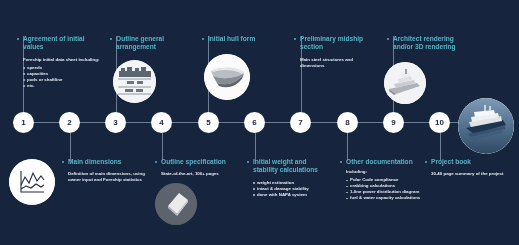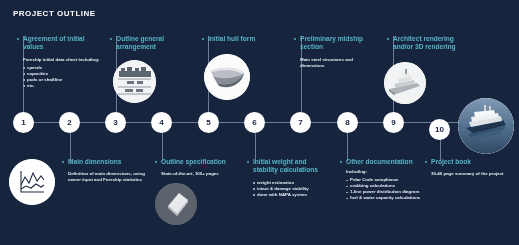--- a/index.html
+++ b/index.html
@@ -67,21 +67,20 @@
   .badge{
     position:absolute;border-radius:50%;overflow:hidden;background:#ffffff;
   }
   .badge svg{display:block;width:100%;height:100%;}
 </style>
 </head>
 <body>
 
 <div id="stage">
 
-  <div class="title">PROJECT OUTLINE</div>
 
   <div class="axis"></div>
   <div class="axis-arrow"></div>
 
   <div class="stem" style="left:23px;top:36px;height:76px;"></div>
   <div class="stem" style="left:70px;top:133px;height:28px;"></div>
   <div class="stem" style="left:116px;top:36px;height:76px;"></div>
   <div class="stem" style="left:162px;top:133px;height:28px;"></div>
   <div class="stem" style="left:208px;top:36px;height:76px;"></div>
   <div class="stem" style="left:255px;top:133px;height:28px;"></div>
@@ -110,21 +109,21 @@
     </div>
   <div class="node" style="left:290px;">
       <span>7</span>
     </div>
   <div class="node" style="left:337px;">
       <span>8</span>
     </div>
   <div class="node" style="left:383px;">
       <span>9</span>
     </div>
-  <div class="node" style="left:429px;margin-top:7px;">
+  <div class="node" style="left:429px;">
       <span>10</span>
     </div>
 
   <div class="block" style="left:17px;top:35px;width:88px;">
     <div class="bullet-dot"></div>
     <div class="head">Agreement of initial values</div>
     <div class="sub">Foreship initial data sheet including:</div>
     <ul class="mini">
       <li>speeds</li>
       <li>capacities</li>

